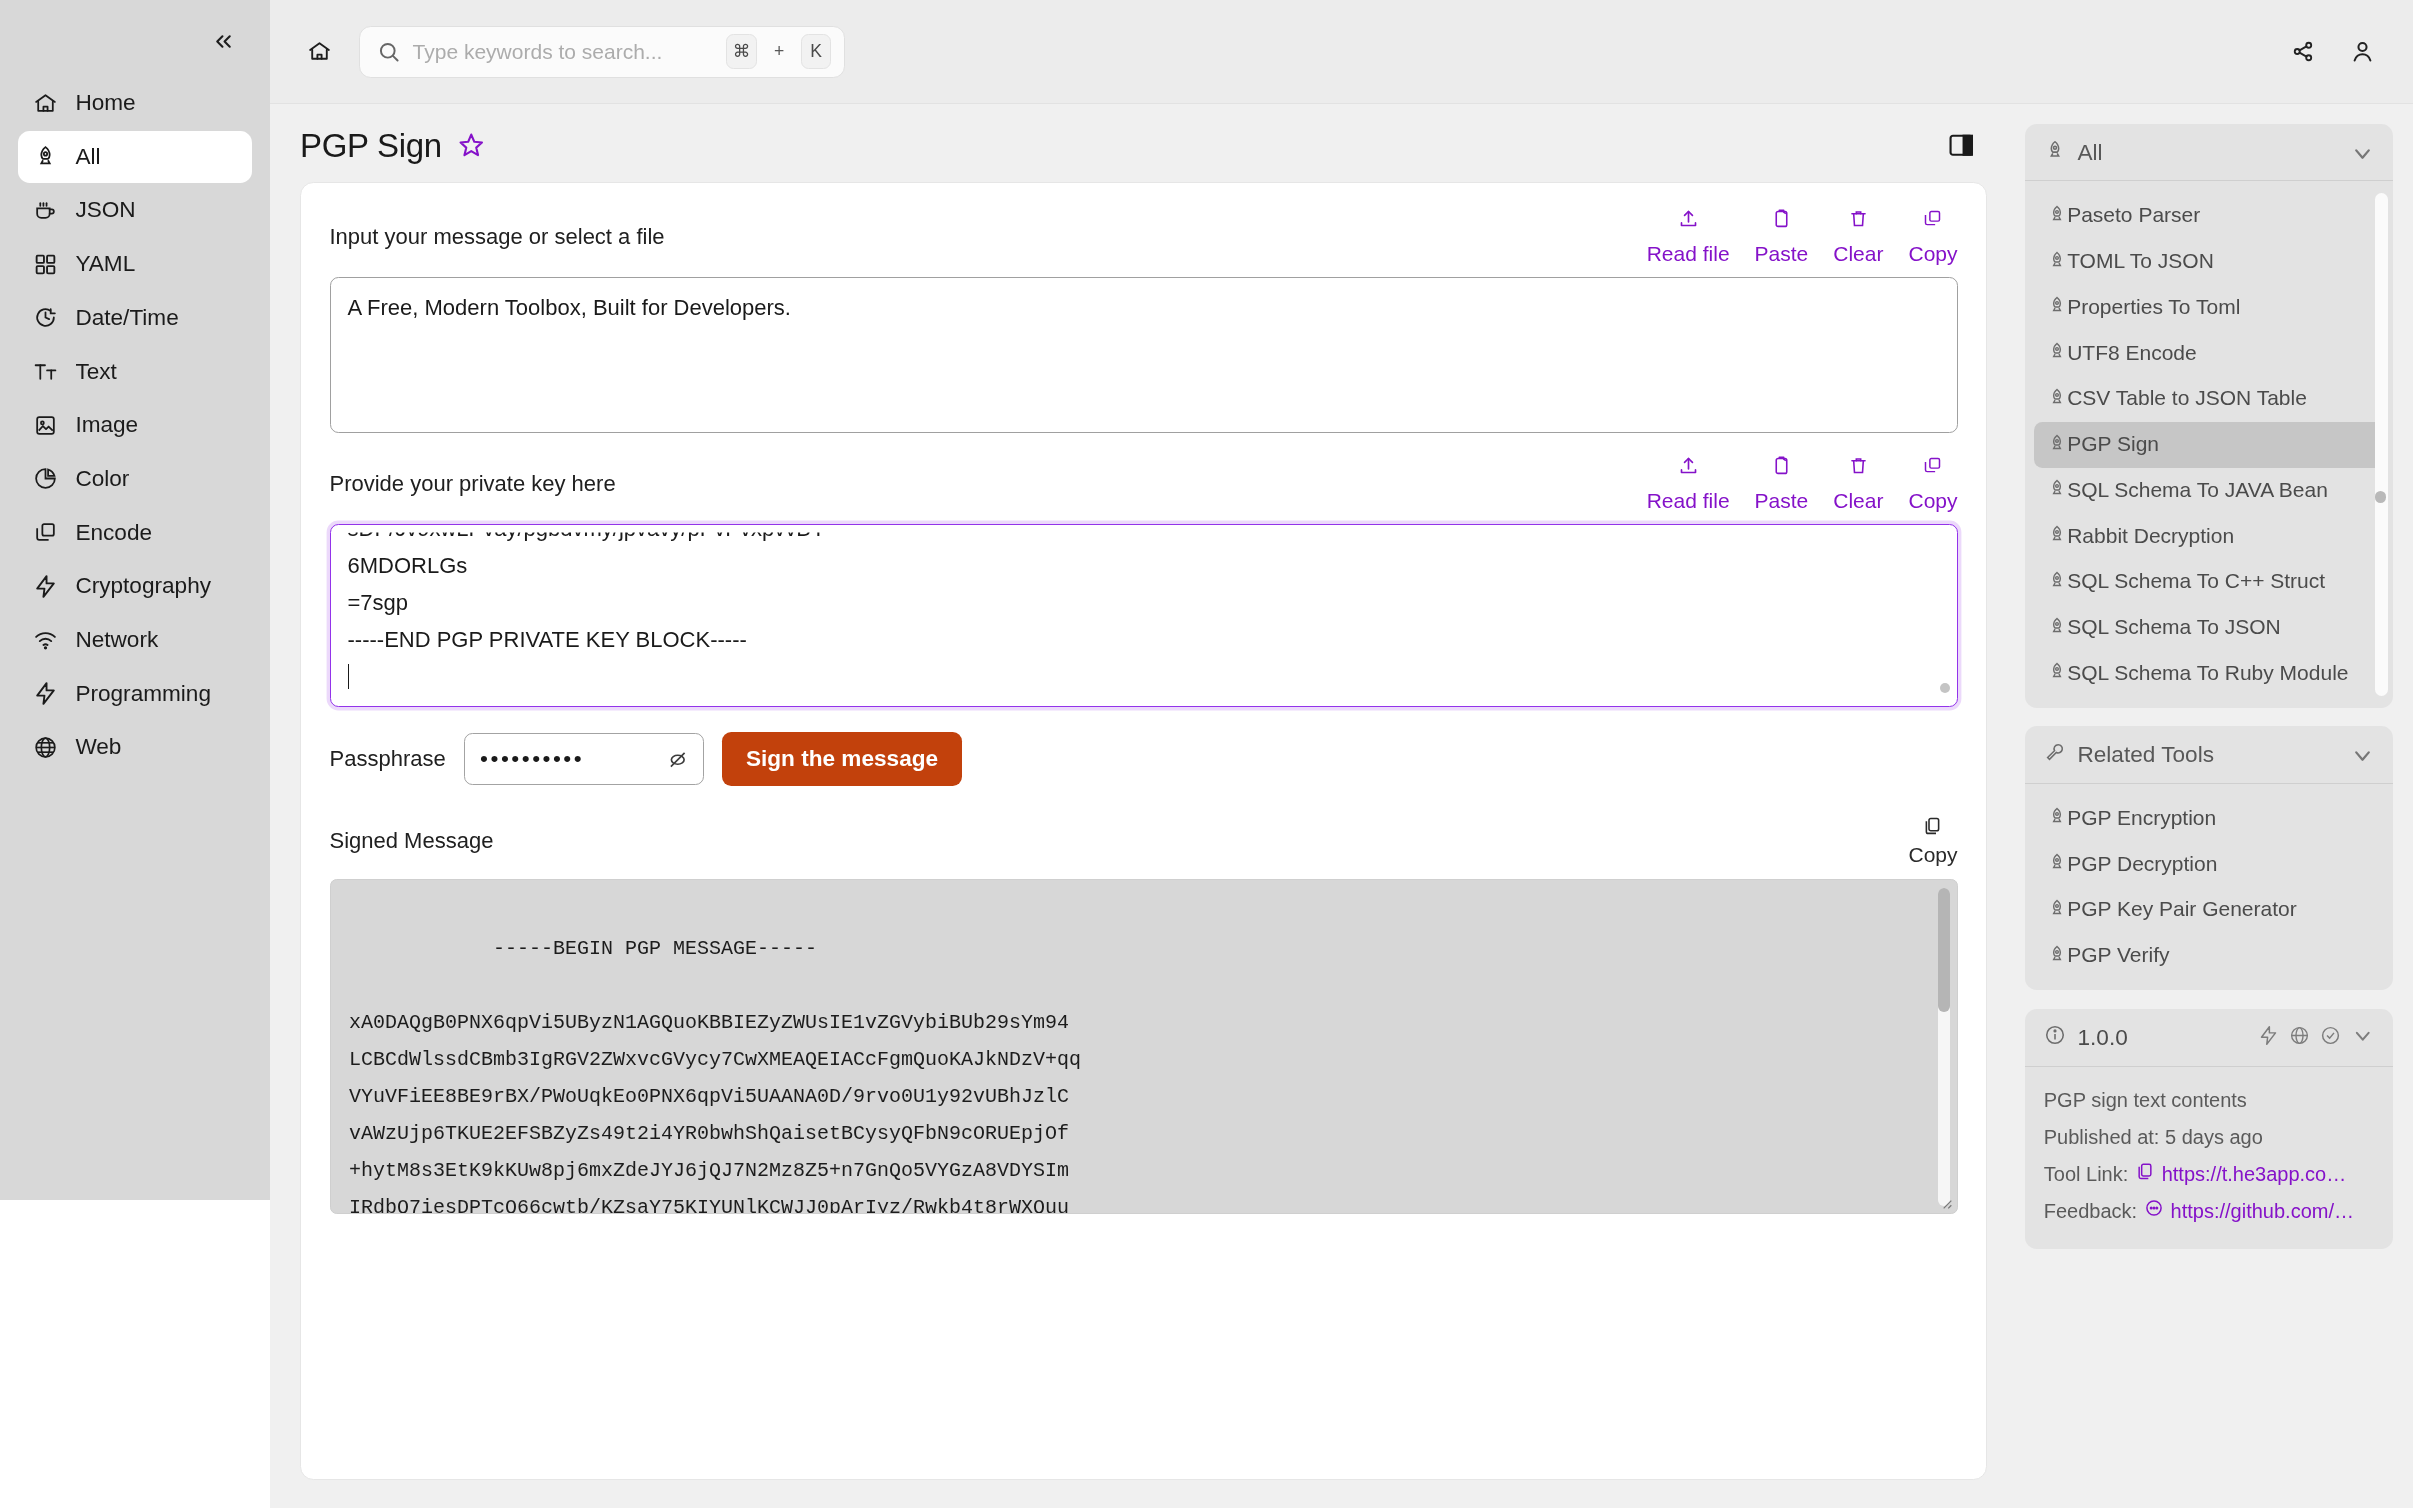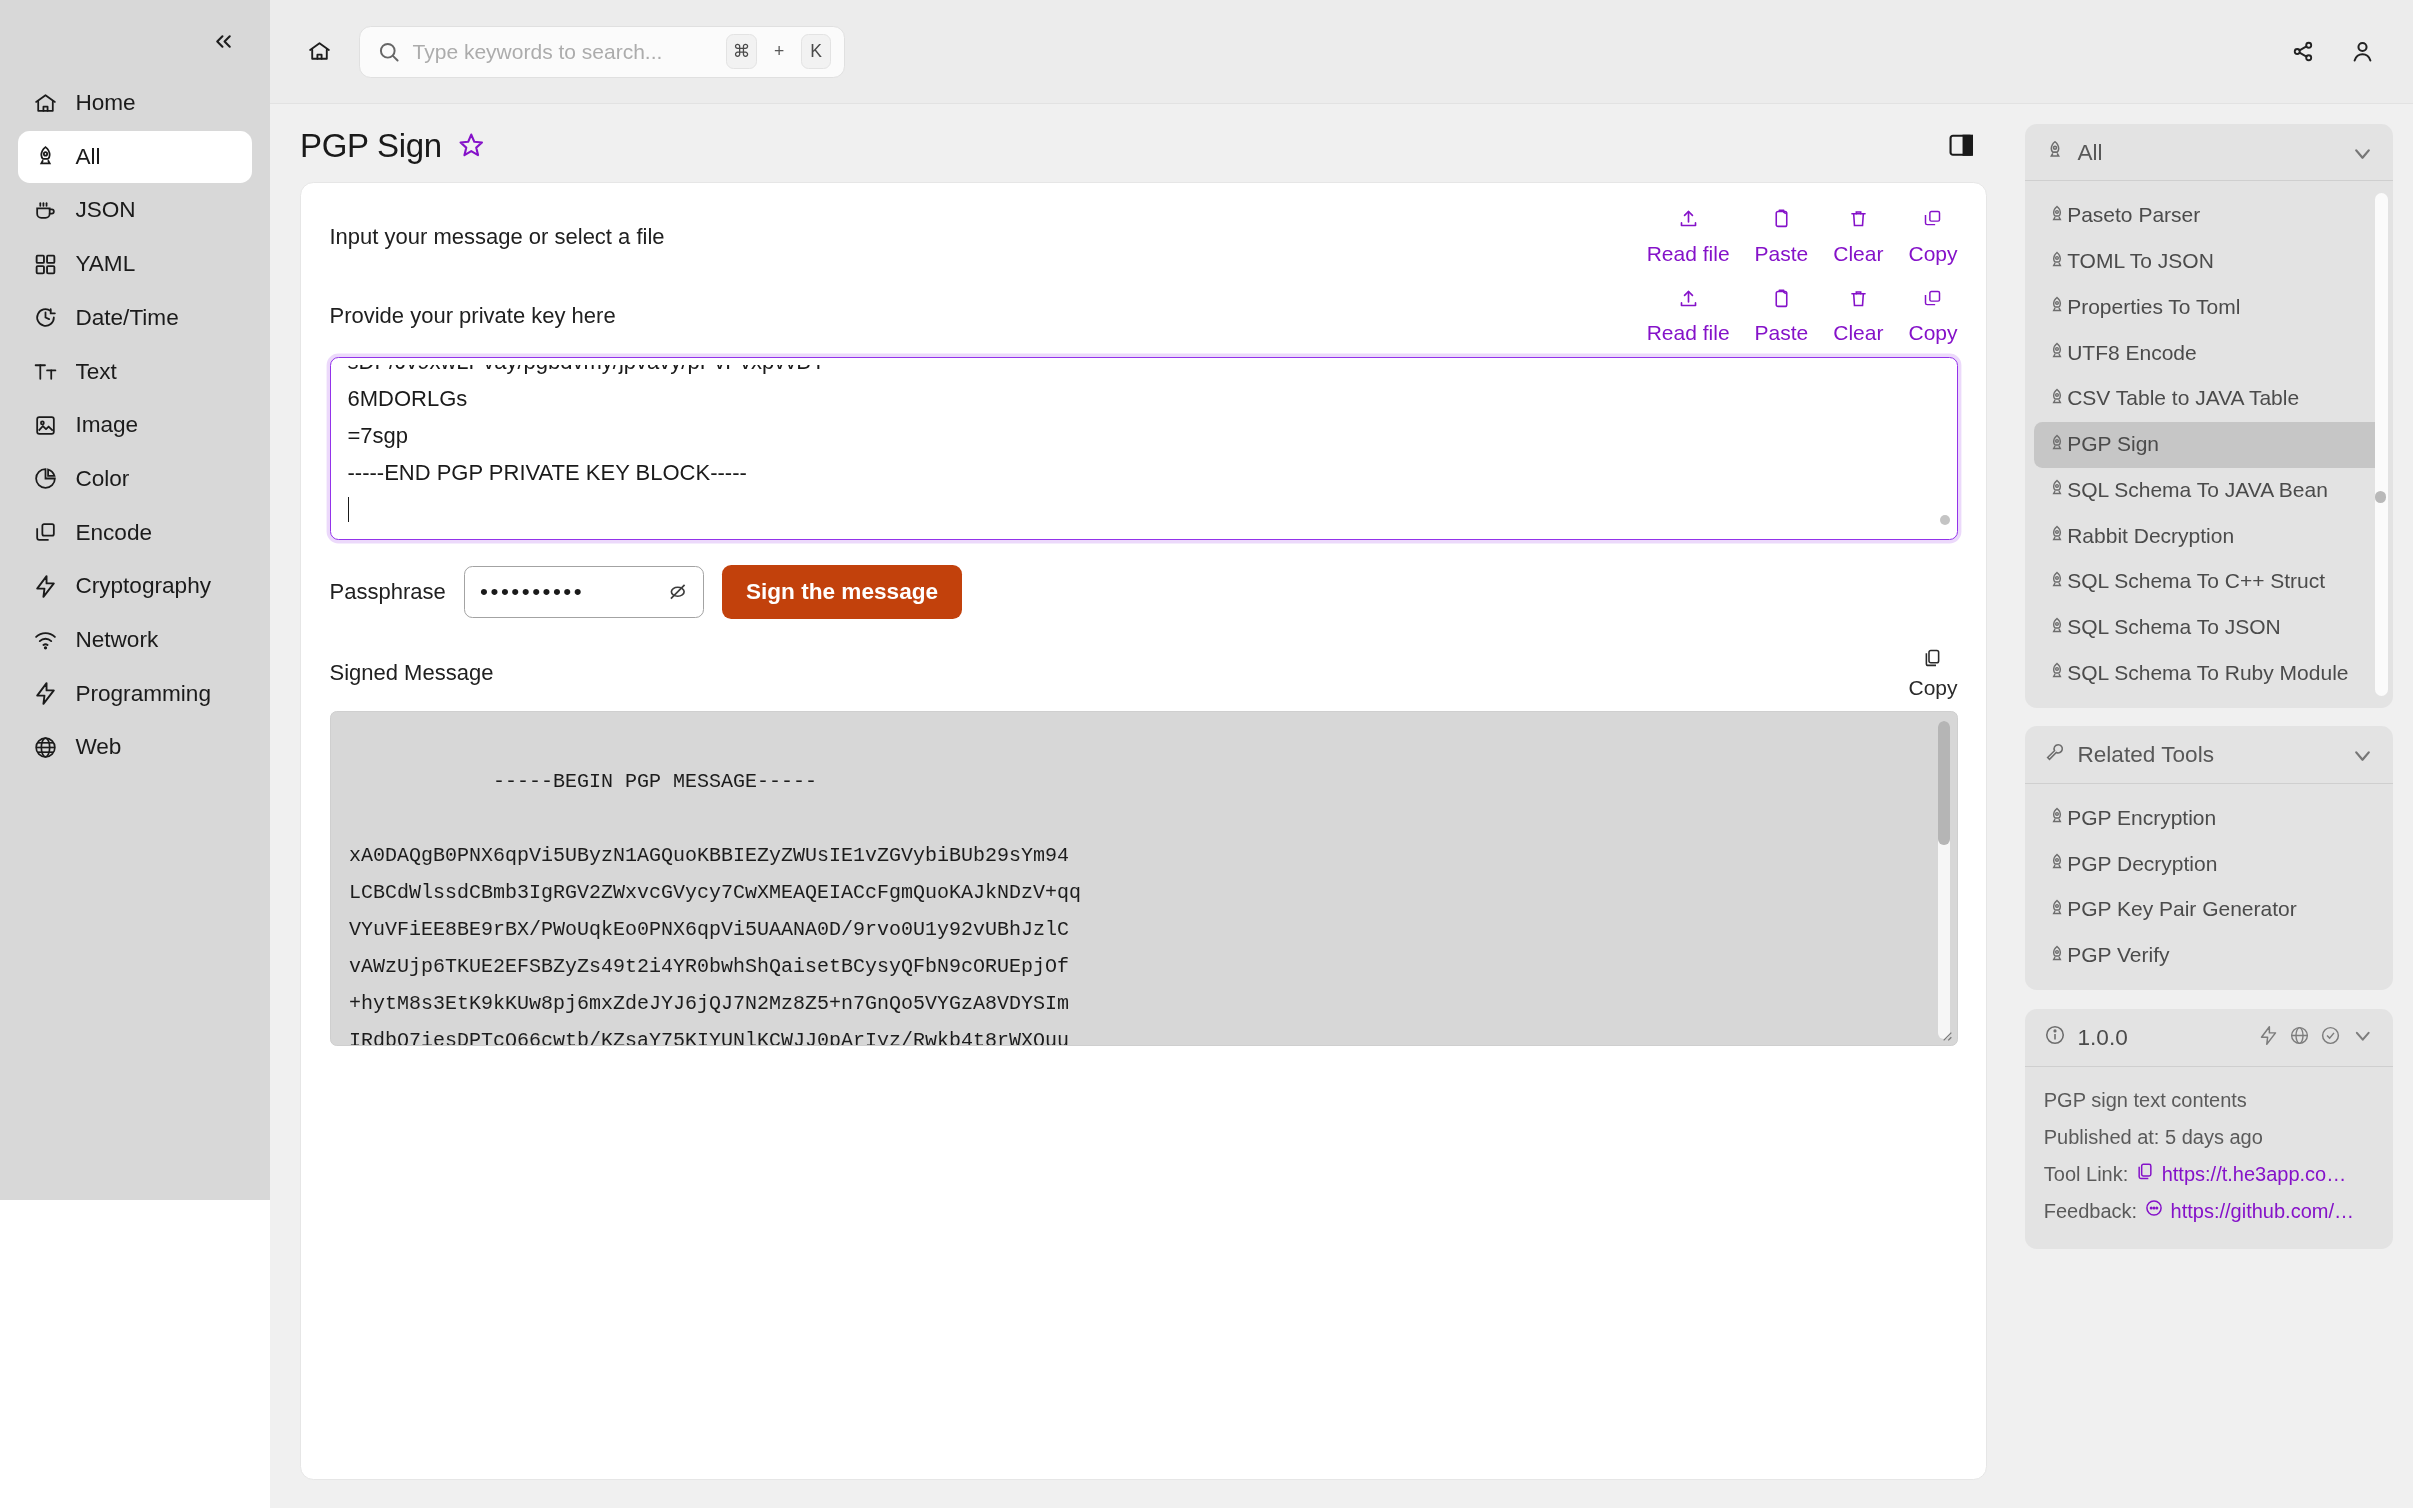--- a/index.html
+++ b/index.html
@@ -446,20 +446,21 @@
                 </div>
                 <div class="action">
                   <span><svg viewBox="0 0 24 24" fill="none" stroke="currentColor" stroke-width="1.7">
                       <rect x="9" y="4" width="11" height="11" rx="1.6"></rect>
                       <path d="M15 19H6a2 2 0 0 1-2-2V8"></path>
                     </svg></span>
                   <span>Copy</span>
                 </div>
               </div>
           </div>
+          <textarea class="ta ta-msg" style="">A Free, Modern Toolbox, Built for Developers.</textarea>
 
           <div class="field-header" style="margin-top:22px;">
             <div class="field-label">Provide your private key here</div>
             <div class="fh-spacer"></div>
             <div class="actions" id="key-actions">
                 <div class="action">
                   <span><svg viewBox="0 0 24 24" fill="none" stroke="currentColor" stroke-width="1.9" stroke-linecap="round" stroke-linejoin="round">
                       <path d="M12 16V4"></path>
                       <polyline points="7.5 8.5 12 4 16.5 8.5"></polyline>
                       <path d="M4 17v3h16v-3"></path>
@@ -611,21 +612,21 @@
                   <span>UTF8 Encode</span>
                 </div>
                 <div class="ritem">
                   <span class="ricon">
                     <svg viewBox="0 0 24 24" width="20" height="20" fill="none" stroke="#6d6d6d" stroke-width="1.7">
                       <path d="M12 3c2.6 2 4 4.8 4 7.6 0 1.5-.6 2.8-1.6 3.7h-4.8C8.6 13.4 8 12.1 8 10.6 8 7.8 9.4 5 12 3z"></path>
                       <circle cx="12" cy="9.5" r="1.6"></circle>
                       <path d="M9.6 15.6 8 18.6h8l-1.6-3"></path>
                     </svg>
                   </span>
-                  <span>CSV Table to JAVA Table</span>
+                  <span>CSV Table to JSON Table</span>
                 </div>
                 <div class="ritem active">
                   <span class="ricon">
                     <svg viewBox="0 0 24 24" width="20" height="20" fill="none" stroke="#6d6d6d" stroke-width="1.7">
                       <path d="M12 3c2.6 2 4 4.8 4 7.6 0 1.5-.6 2.8-1.6 3.7h-4.8C8.6 13.4 8 12.1 8 10.6 8 7.8 9.4 5 12 3z"></path>
                       <circle cx="12" cy="9.5" r="1.6"></circle>
                       <path d="M9.6 15.6 8 18.6h8l-1.6-3"></path>
                     </svg>
                   </span>
                   <span>PGP Sign</span>

